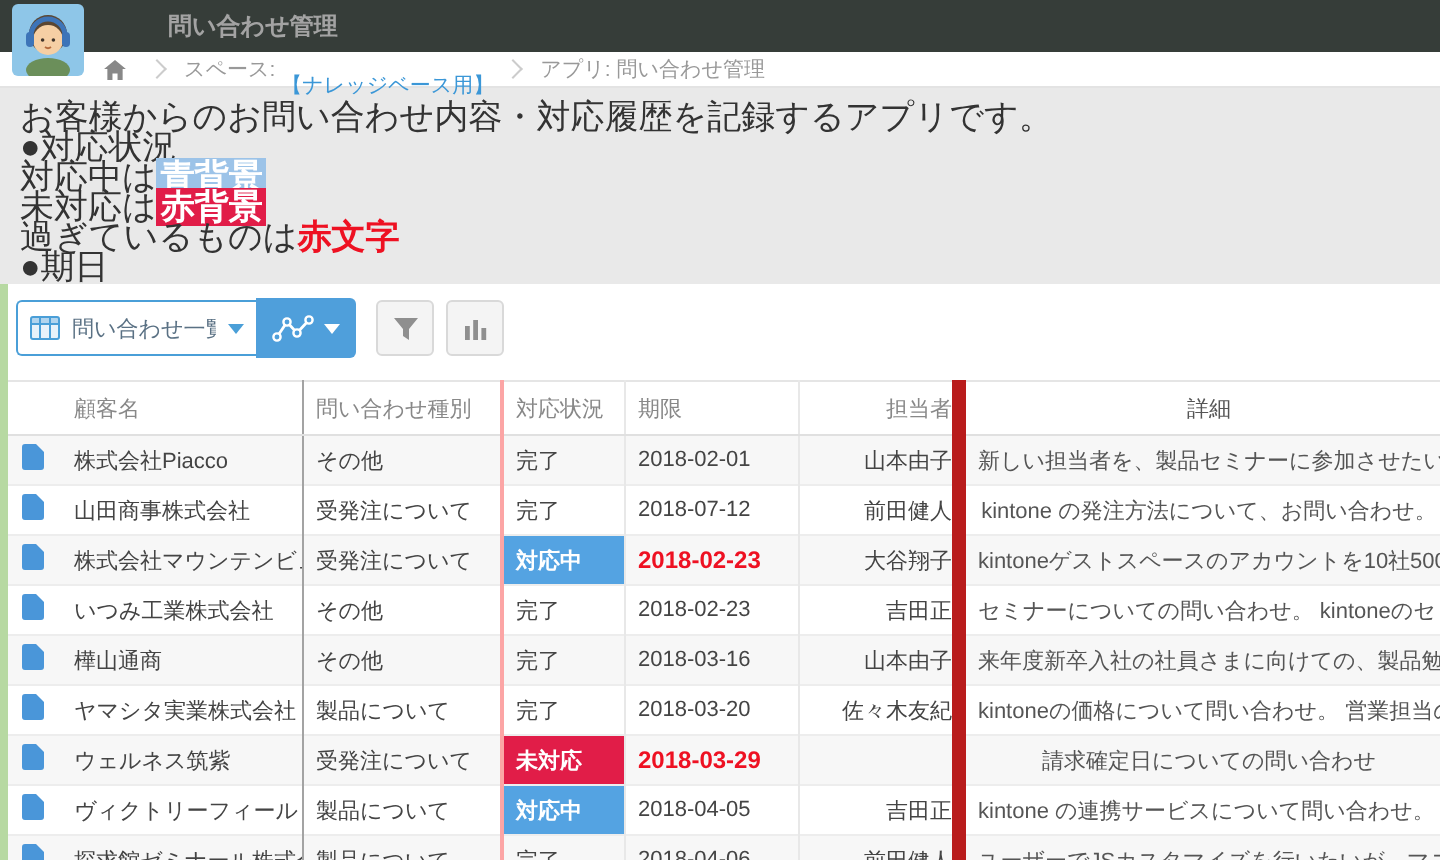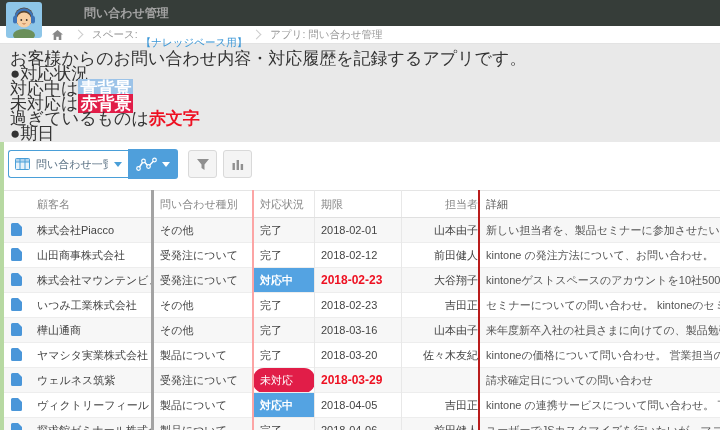--- a/index.html
+++ b/index.html
@@ -49,28 +49,28 @@
   
   table{border-collapse:collapse;table-layout:fixed;width:716px;margin-left:4px;border-top:1px solid #e5e5e5;}
   th,td{padding:0 0 0 6px;text-align:left;font-weight:normal;white-space:nowrap;overflow:hidden;}
   thead tr{height:27px;background:#fff;}
   th{color:#888;font-size:11px;border-bottom:1px solid #e0e0e0;}
   tbody tr{height:25px;}
   tbody tr:nth-child(odd){background:#f7f7f7;}
   tbody tr{border-bottom:1px solid #ededed;cursor:pointer;}
   .c-icon{width:20px;padding-left:7px;}
   .c-cust{width:114px;}
-  .c-type{width:92px;border-left:3px solid #a3a3a3;}
+  .c-type{width:92px;border-left:1px solid #a3a3a3;}
   .c-status{width:54px;border-left:2px solid #fca5a5;}
   .c-due{width:80px;border-left:1px solid #e8e8e8;}
   .c-assignee{width:70px;border-left:1px solid #e8e8e8;text-align:right;}
-  .c-detail{border-left:2px solid #b91c1c;color:#555;}
+  .c-detail{border-left:7px solid #b91c1c;color:#555;text-align:center;}
   td{color:#444;font-size:11px;}
   td.c-status.progress{background:var(--status-progress-bg,#54a3e2);color:#fff;font-weight:bold;margin-left:48px;}
-  td.c-status.todo{background:var(--status-todo-bg,#e11d48);color:#fff;font-weight:normal;border-radius:11px;}
+  td.c-status.todo{background:var(--status-todo-bg,#e11d48);color:#fff;font-weight:bold;}
   td.c-due.overdue{color:var(--overdue-text,#ee1122);font-weight:bold;font-size:12px;}
 </style>
 </head>
 <body>
 
 <div class="topbar">
   <div class="app-title">問い合わせ管理</div>
 </div>
 
 <div class="avatar">
@@ -171,21 +171,21 @@
         <td class="c-assignee">山本由子</td>
         <td class="c-detail"><span>新しい担当者を、製品セミナーに参加させたい</span></td>
       </tr>
       <tr>
         <td class="c-icon"><svg width="11" height="13" viewBox="0 0 11 13">
             <path d="M0 1.5 A1.5 1.5 0 0 1 1.5 0 H7 L11 4 V11.5 A1.5 1.5 0 0 1 9.5 13 H1.5 A1.5 1.5 0 0 1 0 11.5 Z" fill="#4a96d9"></path>
           </svg></td>
         <td class="c-cust">山田商事株式会社</td>
         <td class="c-type">受発注について</td>
         <td class="c-status">完了</td>
-        <td class="c-due">2018-02-12</td>
+        <td class="c-due">2018-07-12</td>
         <td class="c-assignee">前田健人</td>
         <td class="c-detail"><span>kintone の発注方法について、お問い合わせ。</span></td>
       </tr>
       <tr>
         <td class="c-icon"><svg width="11" height="13" viewBox="0 0 11 13">
             <path d="M0 1.5 A1.5 1.5 0 0 1 1.5 0 H7 L11 4 V11.5 A1.5 1.5 0 0 1 9.5 13 H1.5 A1.5 1.5 0 0 1 0 11.5 Z" fill="#4a96d9"></path>
           </svg></td>
         <td class="c-cust">株式会社マウンテンビュー</td>
         <td class="c-type">受発注について</td>
         <td class="c-status progress">対応中</td>

